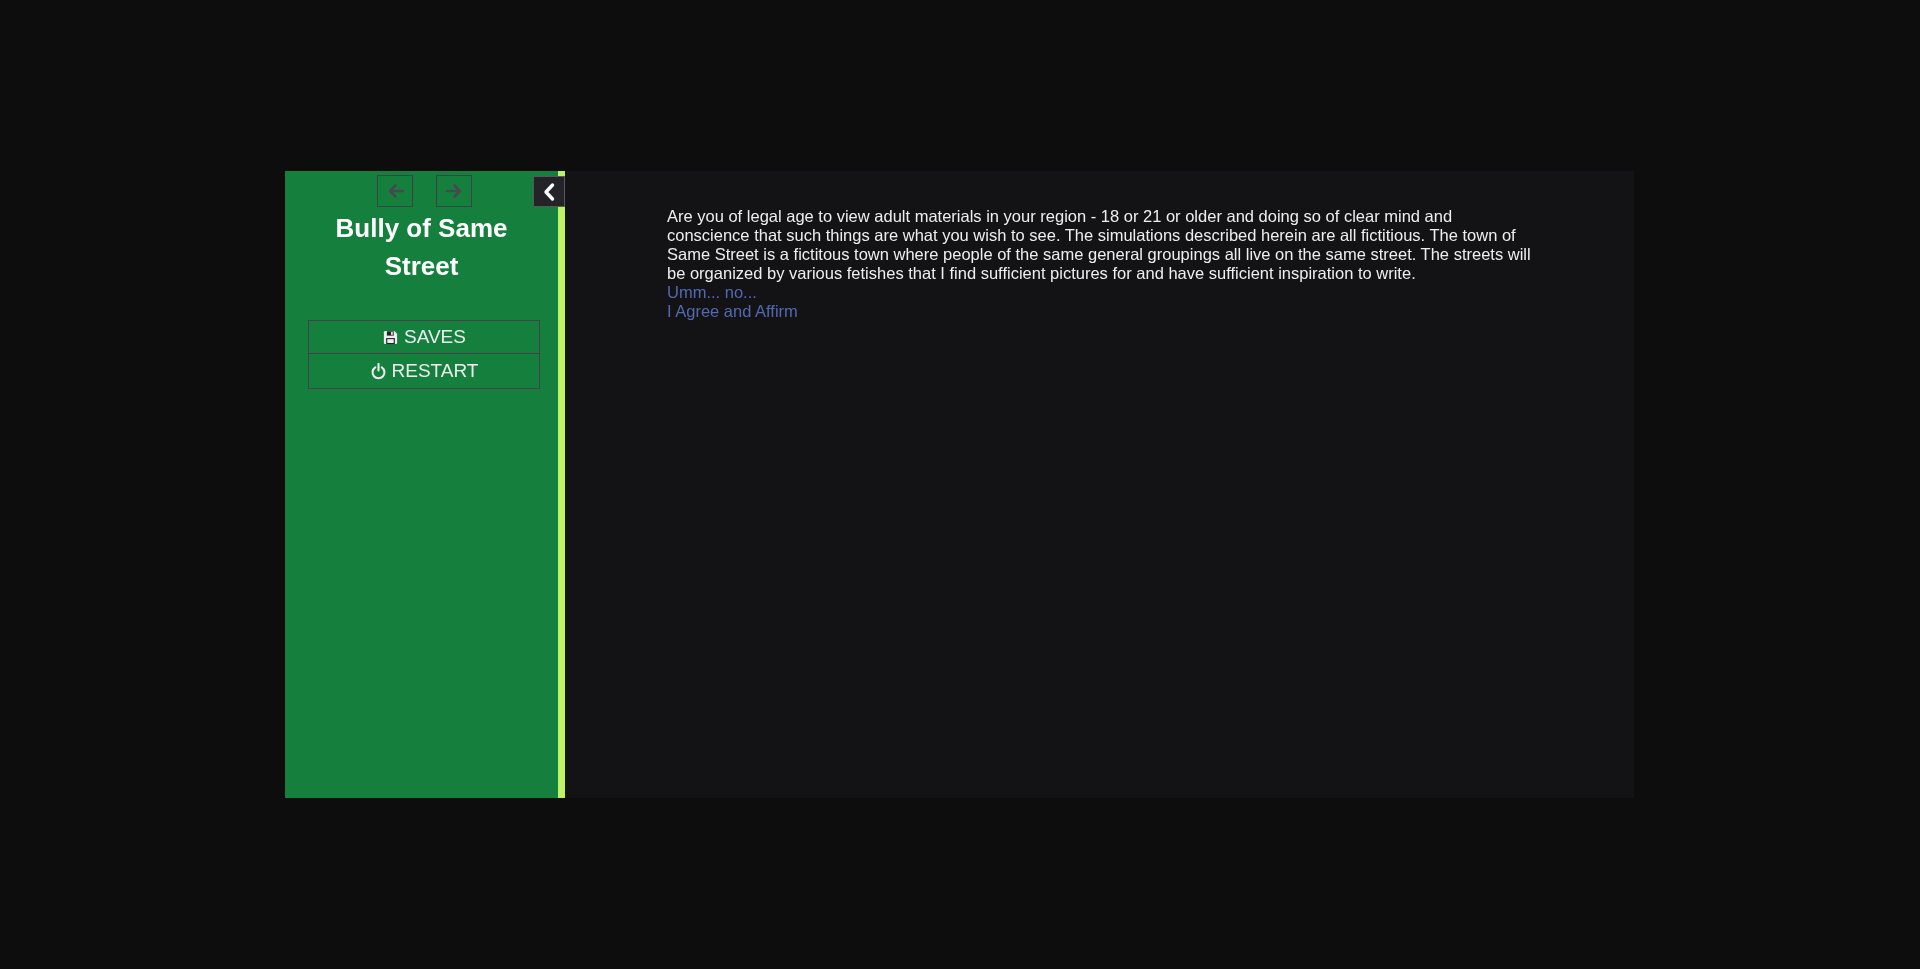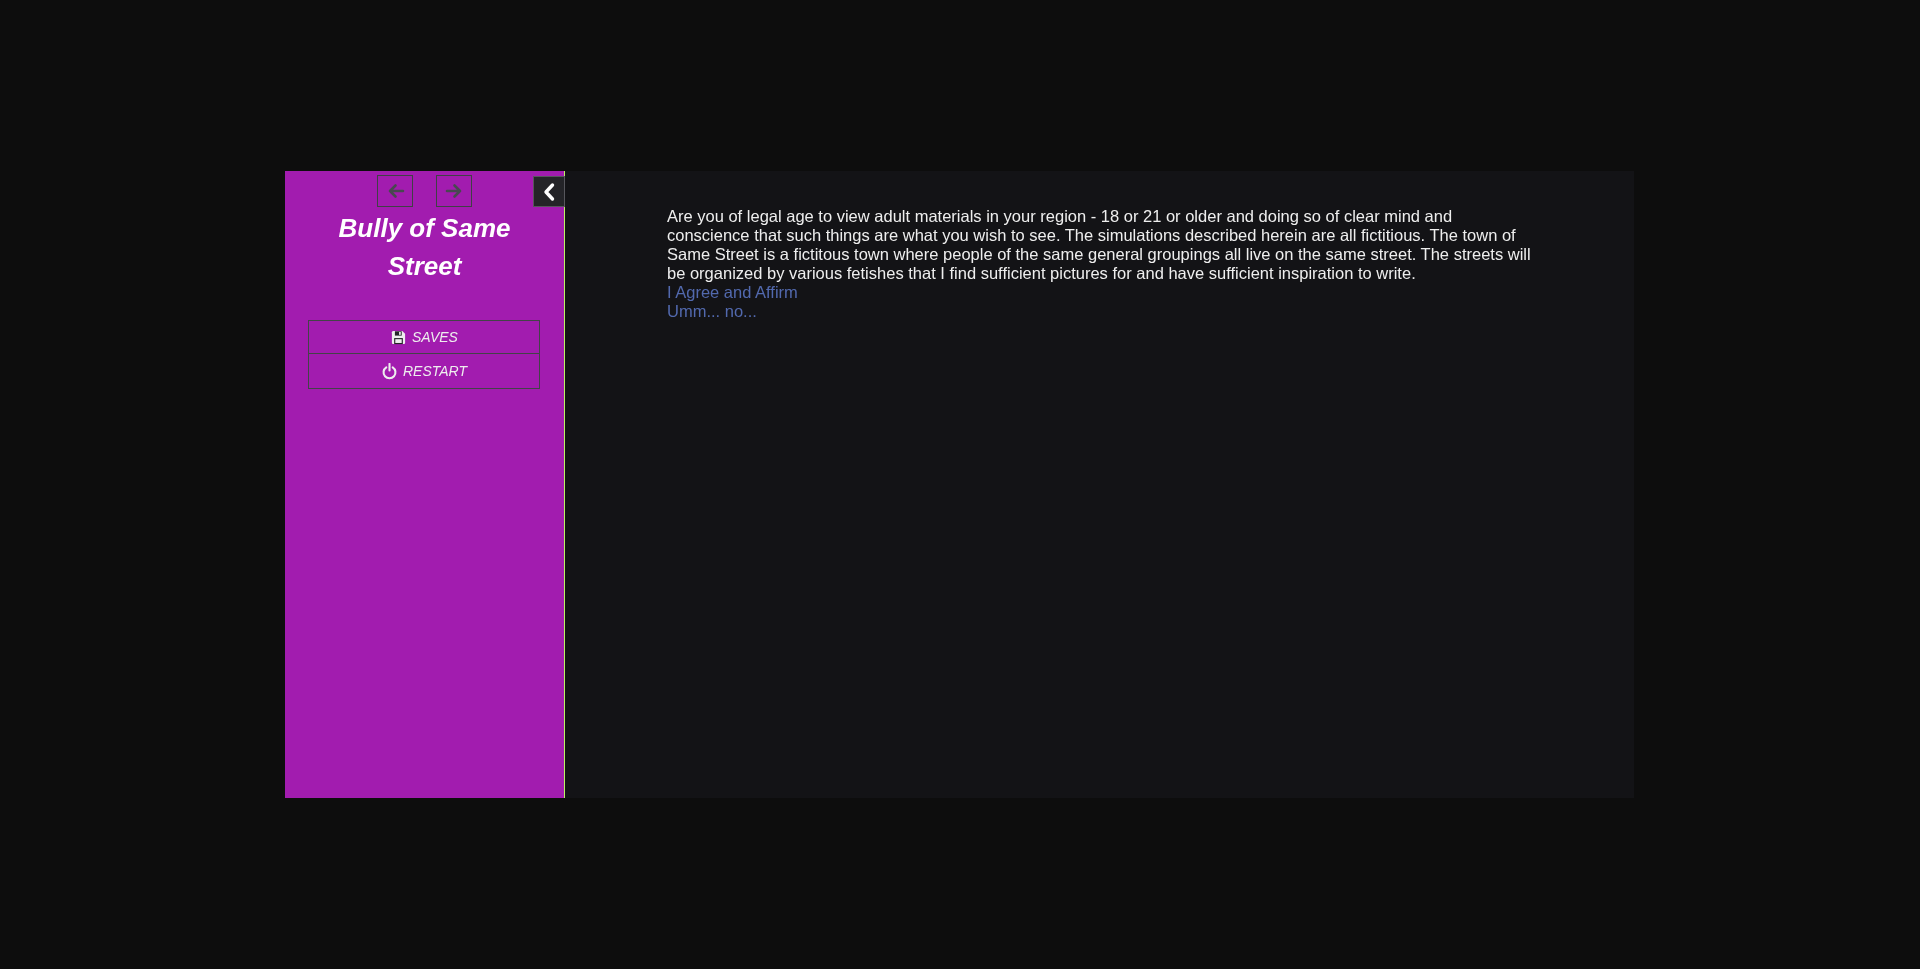--- a/index.html
+++ b/index.html
@@ -16,23 +16,22 @@
     left: 285px; top: 171px;
     width: 1349px; height: 627px;
     background: #131316;
   }
 
   
   .ui-bar {
     position: absolute;
     left: 0; top: 0;
     width: 280px; height: 100%;
-    background: #a21caf;
-    border-right: 1px solid #bef264;
-    font-style: italic;
+    background: #15803d;
+    border-right: 7px solid #bef264;
   }
 
   .hist-btn {
     position: absolute;
     top: 4px;
     width: 36px; height: 32px;
     background: transparent;
     border: 1px solid #404045;
     display: flex; align-items: center; justify-content: center;
     cursor: default;
@@ -66,21 +65,21 @@
     top: 149px; left: 23px;
     width: 232px;
     list-style: none;
   }
   .menu li {
     height: 34px;
     border: 1px solid #434347;
     display: flex; align-items: center; justify-content: center;
     gap: 5px;
     color: #eeeeee;
-    font-size: 14px;
+    font-size: 19px;
     cursor: pointer;
   }
   .menu li + li { border-top: 0; height: 35px; }
 
   .icon { display: inline-flex; align-items: center; justify-content: center; }
 
   
   .passage-area {
     position: absolute;
     left: 280px; top: 0; right: 0; bottom: 0;
@@ -156,18 +155,18 @@
         </span>
         <span>RESTART</span>
       </li>
     </ul>
 
   </div>
 
   <div class="passage-area">
     <div class="passage">
       <p>Are you of legal age to view adult materials in your region - 18 or 21 or older and doing so of clear mind and conscience that such things are what you wish to see. The simulations described herein are all fictitious. The town of Same Street is a fictitous town where people of the same general groupings all live on the same street. The streets will be organized by various fetishes that I find sufficient pictures for and have sufficient inspiration to write.</p>
+      <a>Umm... no...</a>
       <a>I Agree and Affirm</a>
-      <a>Umm... no...</a>
     </div>
   </div>
 
 </div>
 
 </body></html>

